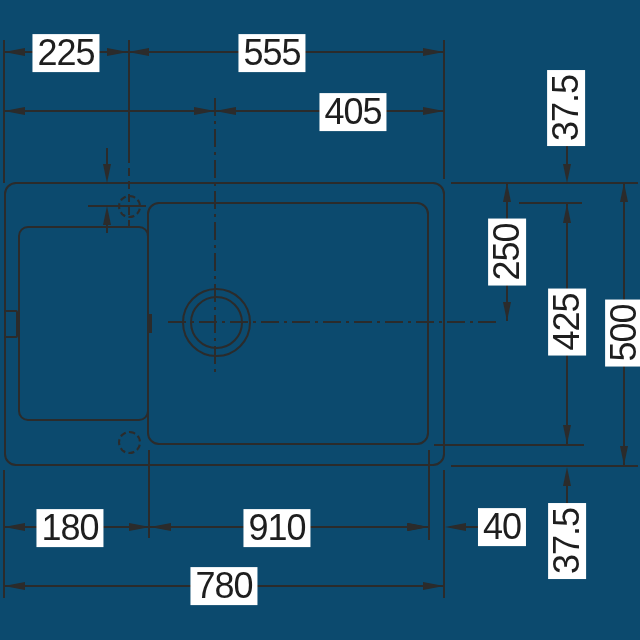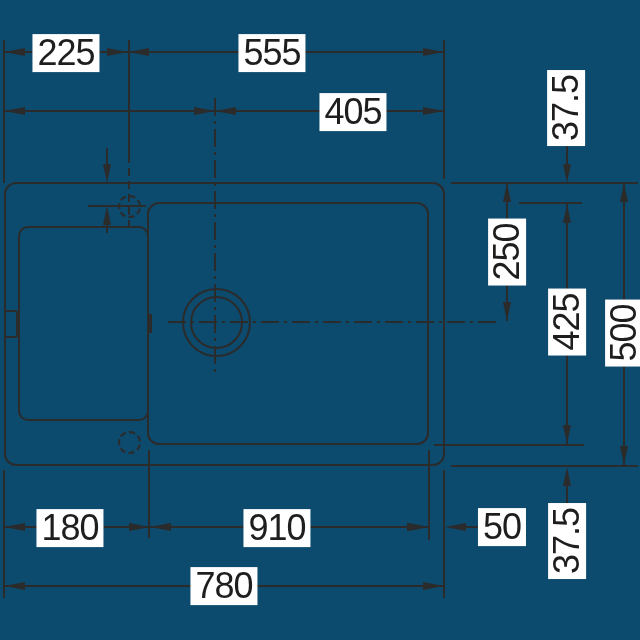--- a/index.html
+++ b/index.html
@@ -116,20 +116,20 @@
 
   <div class="hline" style="left:150px;top:526px;width:278px;"></div>
   <div class="arrow a-l" style="left:150px;top:523px;"></div>
   <div class="arrow a-r" style="left:407px;top:523px;"></div>
   <div class="lbl" style="left:277px;top:528px;">910</div>
 
   <div class="hline" style="left:390px;top:526px;width:18px;"></div>
   <div class="arrow a-r" style="left:408px;top:523px;"></div>
   <div class="arrow a-l" style="left:445px;top:523px;"></div>
   <div class="hline" style="left:466px;top:526px;width:14px;"></div>
-  <div class="lbl" style="left:502px;top:527px;">50</div>
+  <div class="lbl" style="left:502px;top:527px;">40</div>
 
   <div class="hline" style="left:4px;top:585px;width:440px;"></div>
   <div class="arrow a-l" style="left:4px;top:582px;"></div>
   <div class="arrow a-r" style="left:423px;top:582px;"></div>
   <div class="lbl" style="left:224px;top:586px;">780</div>
 
 </div>
 
 </body></html>

